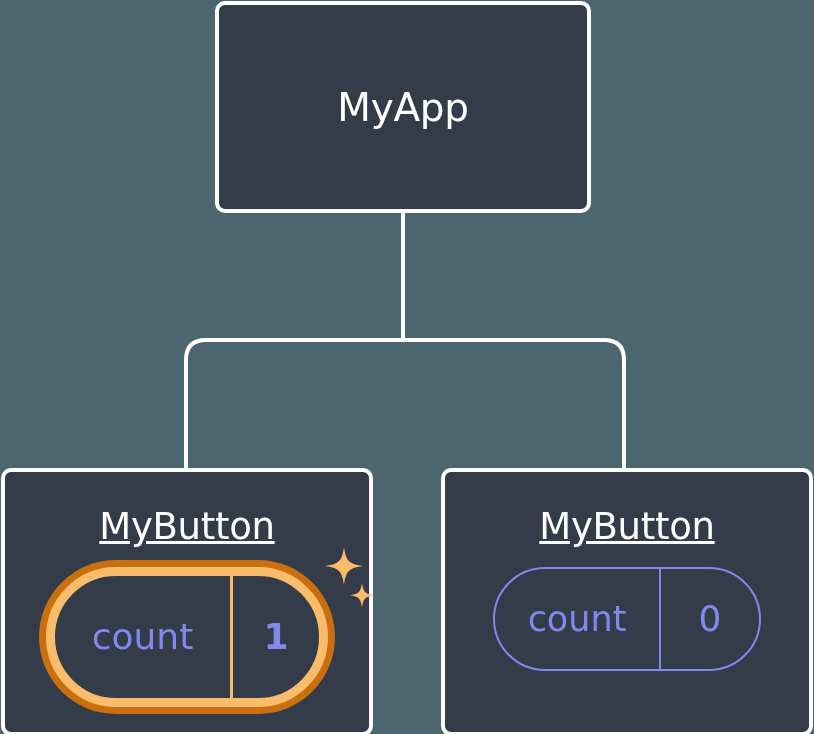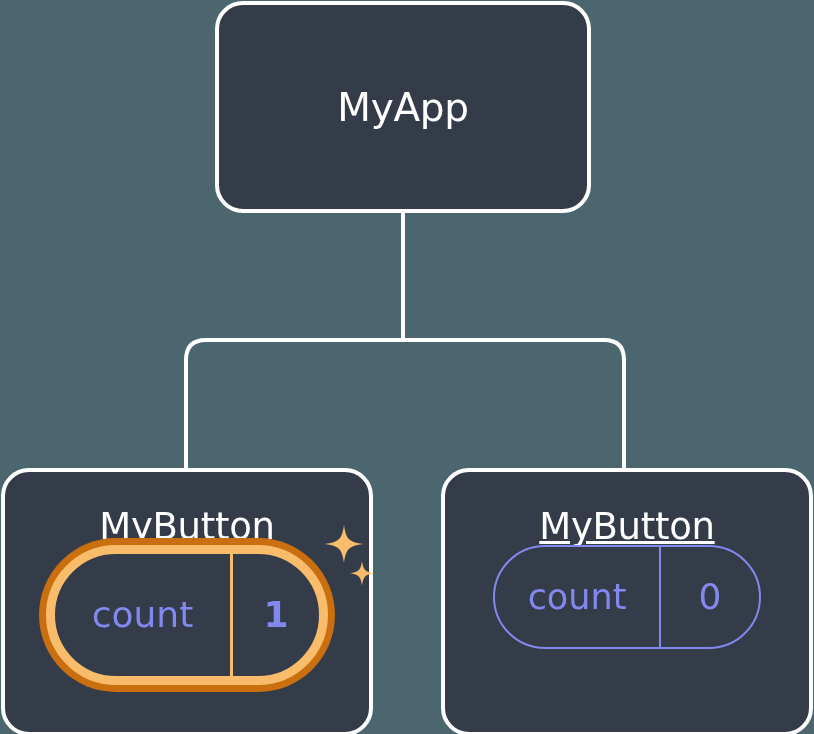--- a/index.html
+++ b/index.html
@@ -27,21 +27,21 @@
     width: 814px;
     height: 734px;
   }
 
   
   .node {
     position: absolute;
     box-sizing: border-box;
     background: #343b49;
     border: 4px solid #ffffff;
-    border-radius: 28px;
+    border-radius: 10px;
   }
   .node-root {
     left: 215px;
     top: 1px;
     width: 376px;
     height: 212px;
     display: flex;
     align-items: center;
     justify-content: center;
   }
@@ -63,20 +63,21 @@
     font-weight: 400;
     letter-spacing: -0.3px;
     line-height: 1;
     white-space: nowrap;
   }
   .node-child .node-title { font-size: 37px; text-decoration: underline; }
 
   
   .pill-wrap {
     position: relative;
+    margin-top: 22px;
     display: flex;
     align-items: center;
     justify-content: center;
   }
 
   .pill {
     position: relative;
     box-sizing: border-box;
     display: flex;
     align-items: stretch;

